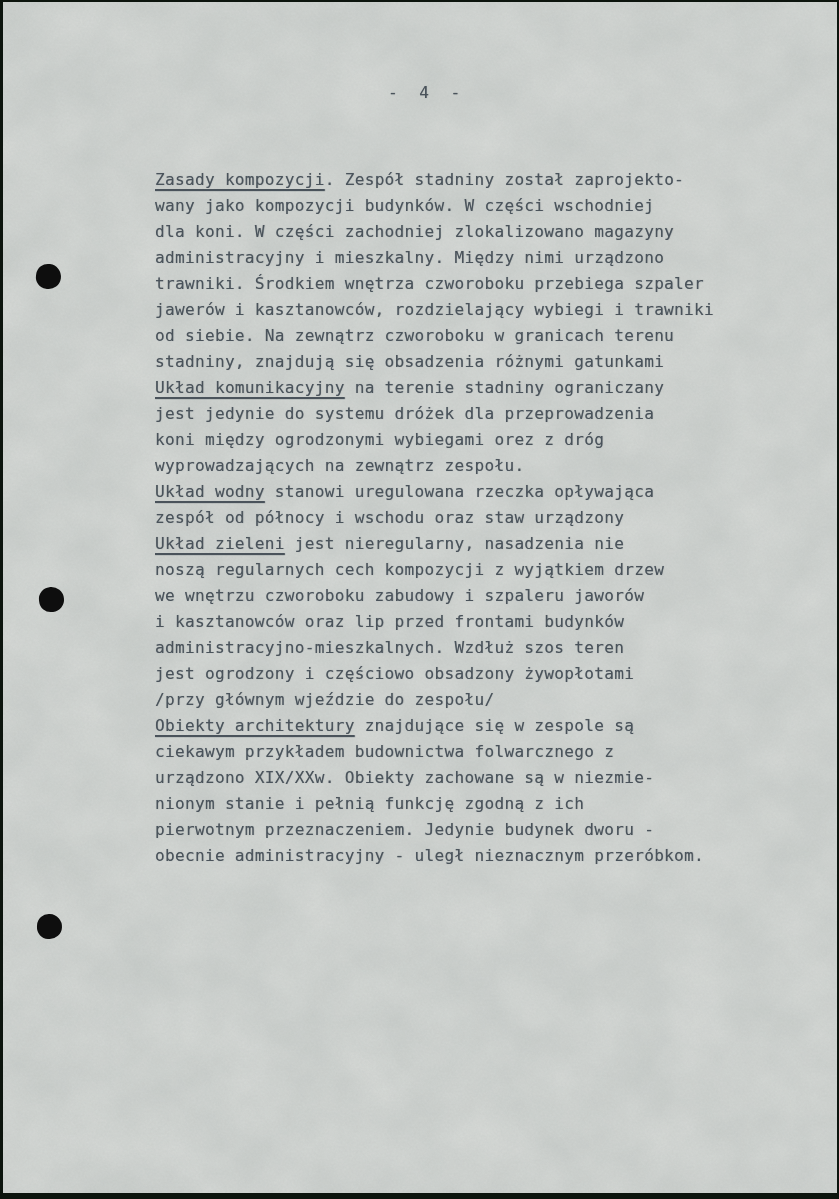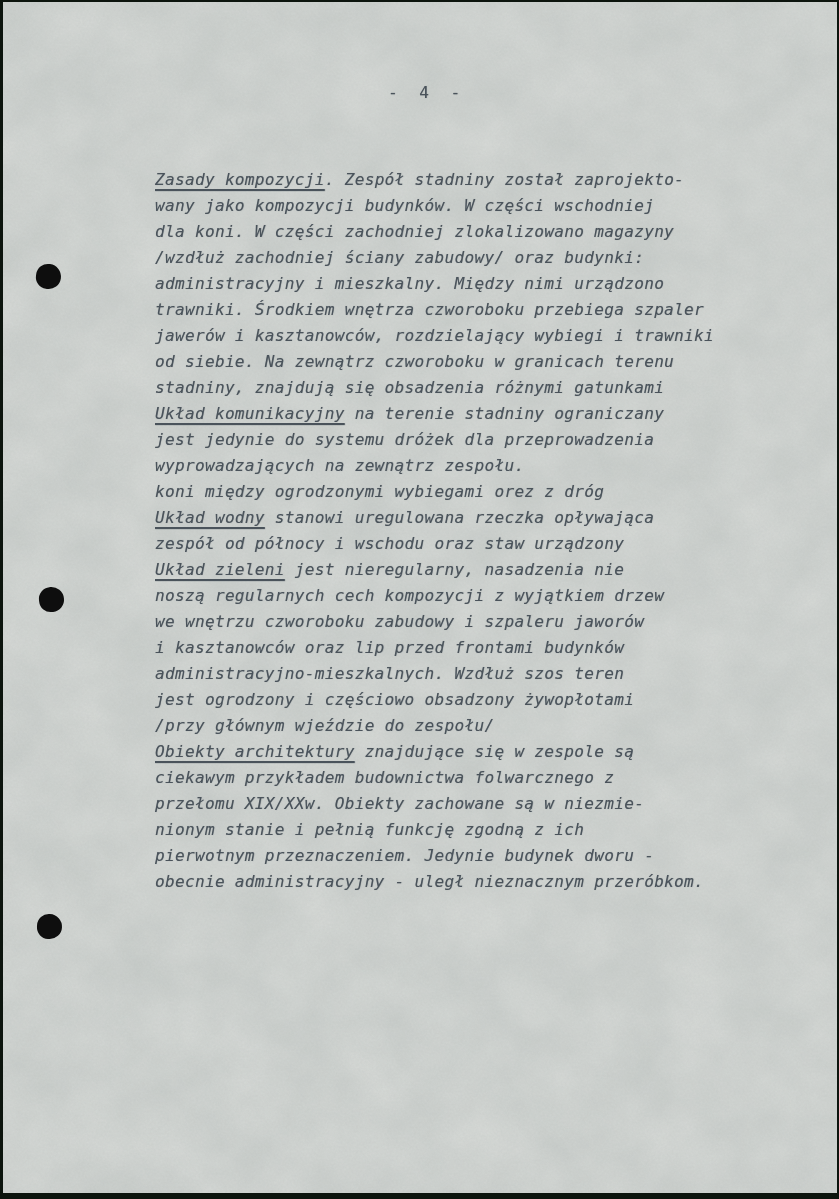--- a/index.html
+++ b/index.html
@@ -43,21 +43,20 @@
     width:580px;
     font-size:16px;
     letter-spacing:0.35px;
     color:var(--ink);
     text-shadow:0.3px 0.3px 0.7px rgba(74,83,91,0.5);
   }
   .line{
     height:26px;
     line-height:26px;
     white-space:pre;
-    font-style:italic;
   }
   .u{
     text-decoration:underline;
     text-decoration-thickness:1.5px;
     text-underline-offset:4px;
   }
   .hole{
     position:absolute;
     width:25px;height:25px;
     background:var(--hole);
@@ -84,42 +83,41 @@
     <rect width="100%" height="100%" filter="url(#blotch)" opacity="0.42"></rect>
     <rect width="100%" height="100%" filter="url(#grain)" opacity="0.20"></rect>
   </svg>
 
   <div class="page-number">- 4 -</div>
 
   <div class="text-block">
       <div class="line"><span class="u">Zasady kompozycji</span><span>. Zespół stadniny został zaprojekto-</span></div>
       <div class="line"><span>wany jako kompozycji budynków. W części wschodniej</span></div>
       <div class="line"><span>dla koni. W części zachodniej zlokalizowano magazyny</span></div>
-      <div class="line"><span>/wzdłuż zachodniej ściany zabudowy/ oraz budynki:</span></div>
       <div class="line"><span>administracyjny i mieszkalny. Między nimi urządzono</span></div>
       <div class="line"><span>trawniki. Środkiem wnętrza czworoboku przebiega szpaler</span></div>
       <div class="line"><span>jawerów i kasztanowców, rozdzielający wybiegi i trawniki</span></div>
       <div class="line"><span>od siebie. Na zewnątrz czworoboku w granicach terenu</span></div>
       <div class="line"><span>stadniny, znajdują się obsadzenia różnymi gatunkami</span></div>
       <div class="line"><span class="u">Układ komunikacyjny</span><span> na terenie stadniny ograniczany</span></div>
       <div class="line"><span>jest jedynie do systemu dróżek dla przeprowadzenia</span></div>
+      <div class="line"><span>koni między ogrodzonymi wybiegami orez z dróg</span></div>
       <div class="line"><span>wyprowadzających na zewnątrz zespołu.</span></div>
-      <div class="line"><span>koni między ogrodzonymi wybiegami orez z dróg</span></div>
       <div class="line"><span class="u">Układ wodny</span><span> stanowi uregulowana rzeczka opływająca</span></div>
       <div class="line"><span>zespół od północy i wschodu oraz staw urządzony</span></div>
       <div class="line"><span class="u">Układ zieleni</span><span> jest nieregularny, nasadzenia nie</span></div>
       <div class="line"><span>noszą regularnych cech kompozycji z wyjątkiem drzew</span></div>
       <div class="line"><span>we wnętrzu czworoboku zabudowy i szpaleru jaworów</span></div>
       <div class="line"><span>i kasztanowców oraz lip przed frontami budynków</span></div>
       <div class="line"><span>administracyjno-mieszkalnych. Wzdłuż szos teren</span></div>
       <div class="line"><span>jest ogrodzony i częściowo obsadzony żywopłotami</span></div>
       <div class="line"><span>/przy głównym wjeździe do zespołu/</span></div>
       <div class="line"><span class="u">Obiekty architektury</span><span> znajdujące się w zespole są</span></div>
       <div class="line"><span>ciekawym przykładem budownictwa folwarcznego z</span></div>
-      <div class="line"><span>przełomu XIX/XXw. Obiekty zachowane są w niezmie-</span></div>
+      <div class="line"><span>urządzono XIX/XXw. Obiekty zachowane są w niezmie-</span></div>
       <div class="line"><span>nionym stanie i pełnią funkcję zgodną z ich</span></div>
       <div class="line"><span>pierwotnym przeznaczeniem. Jedynie budynek dworu -</span></div>
       <div class="line"><span>obecnie administracyjny - uległ nieznacznym przeróbkom.</span></div>
     </div>
 
   <div class="hole hole-1"></div>
   <div class="hole hole-2"></div>
   <div class="hole hole-3"></div>
 
 </div>

